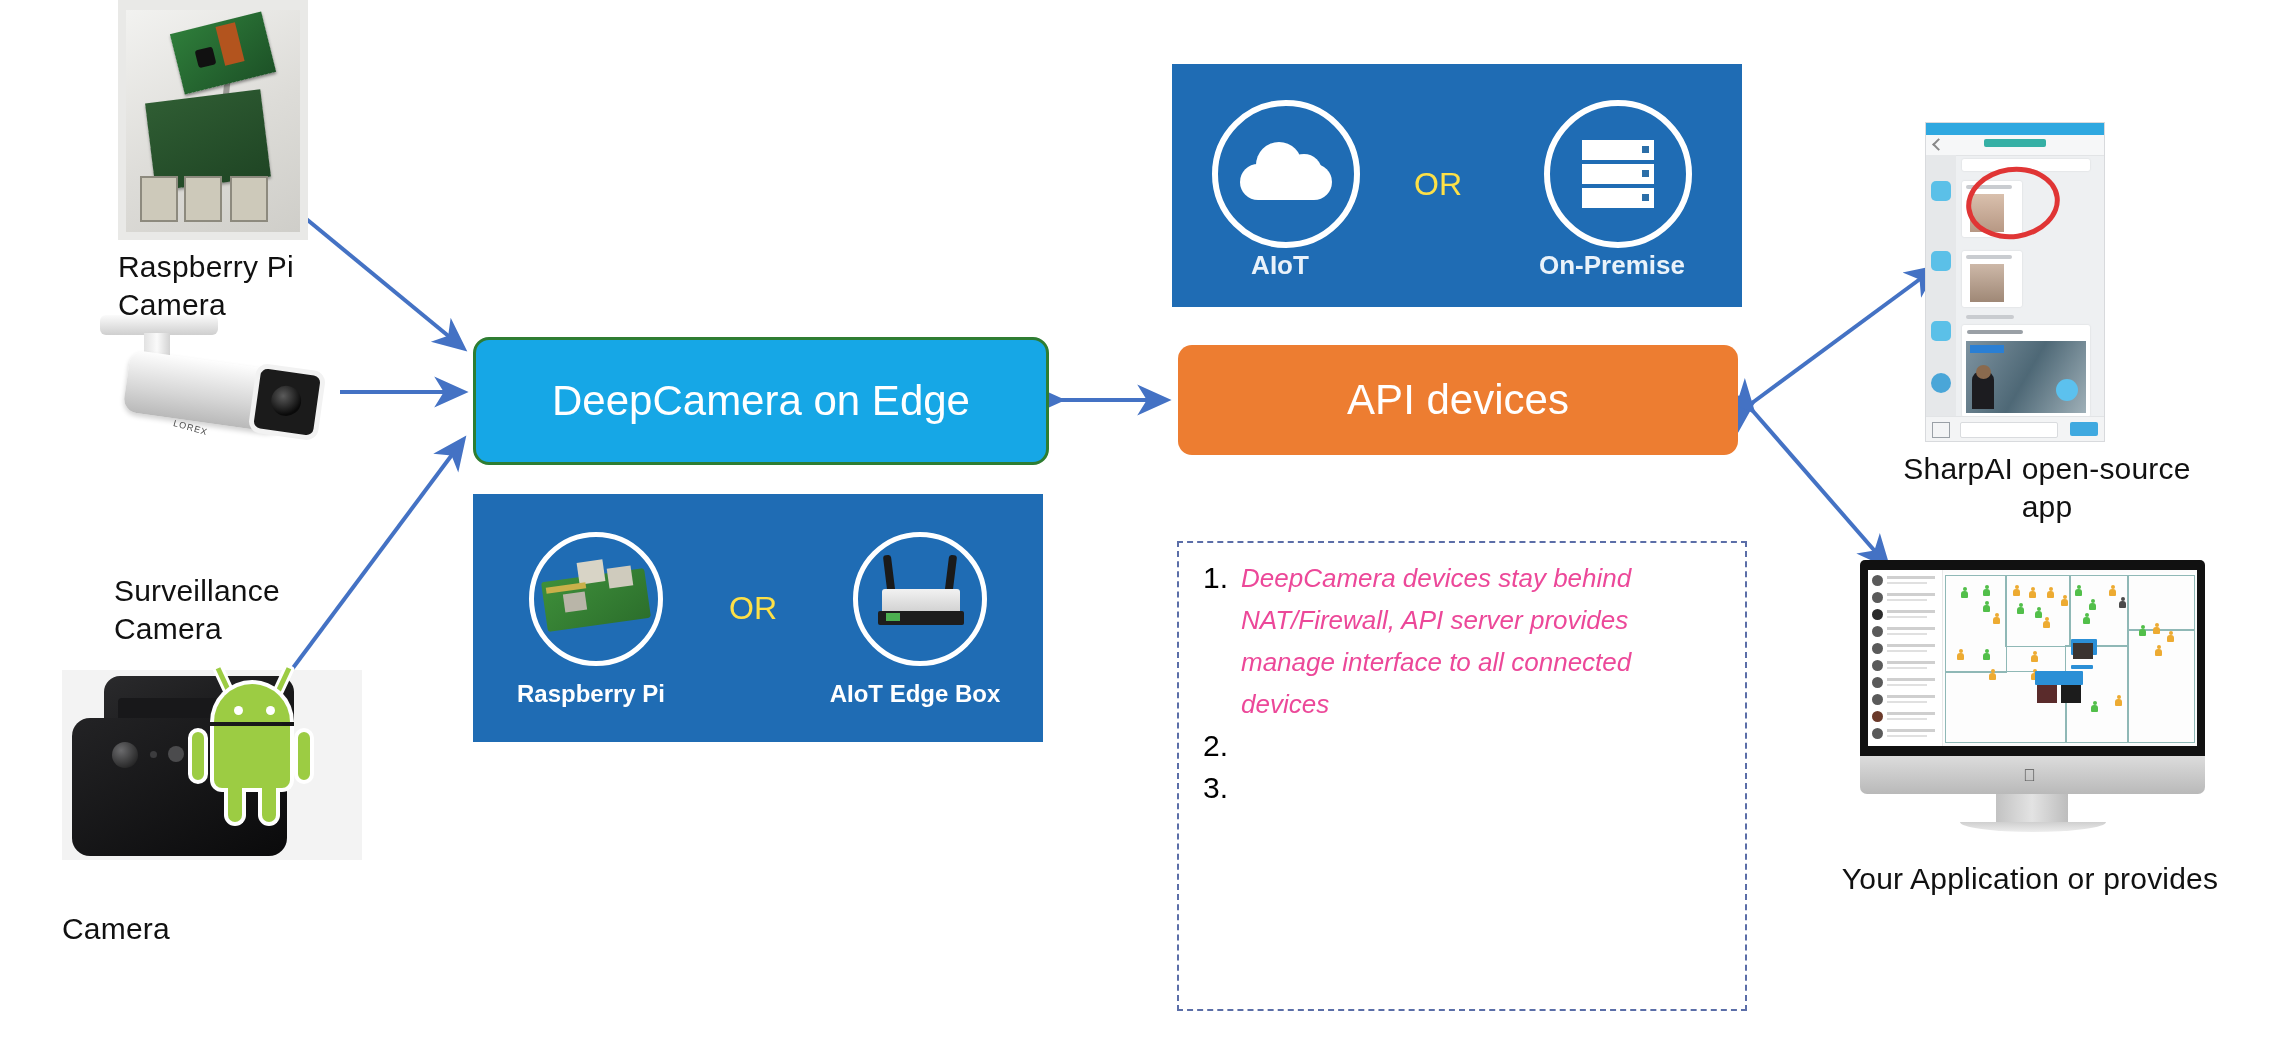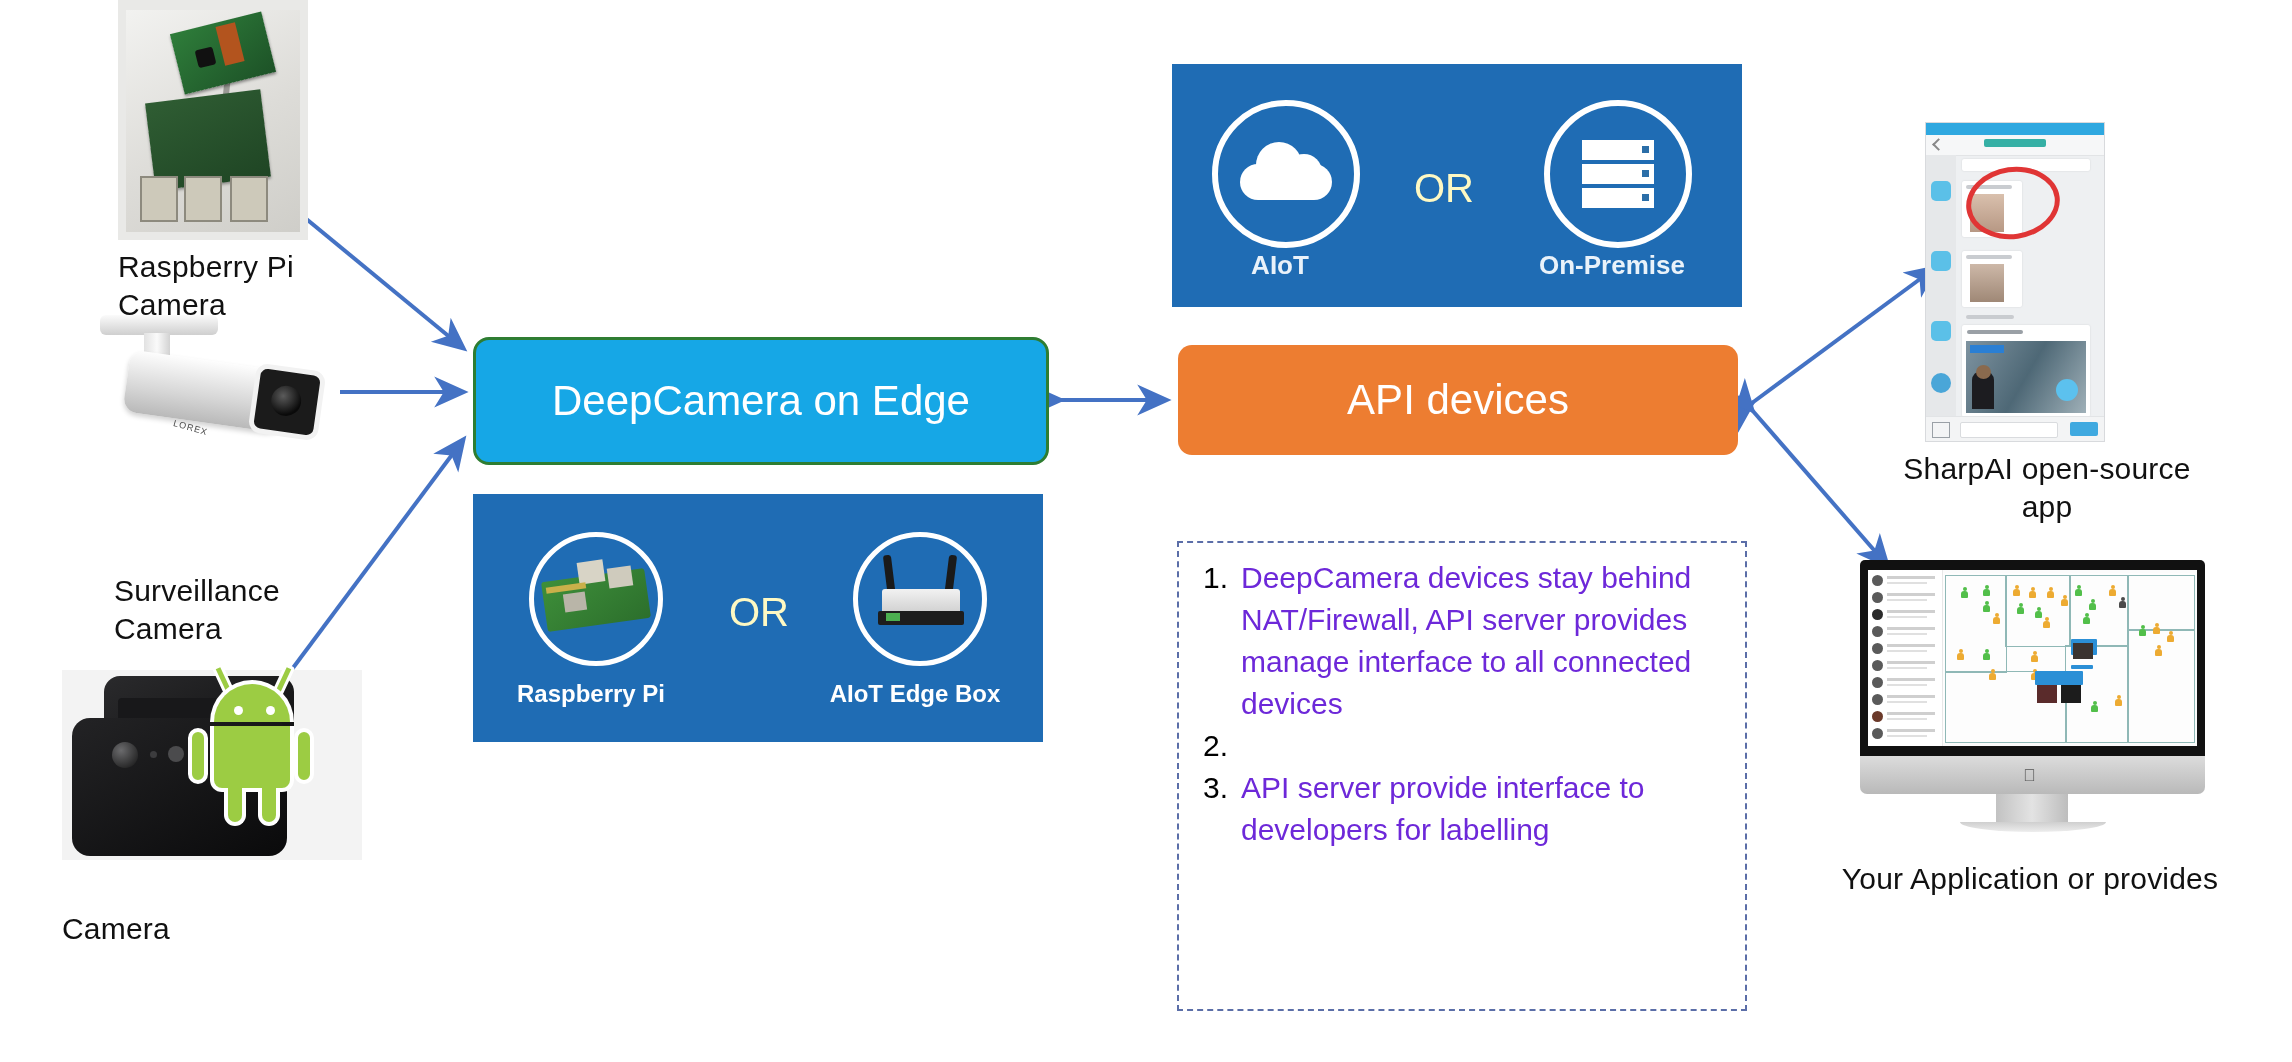--- a/index.html
+++ b/index.html
@@ -66,35 +66,35 @@
 
   
   .deepbox{left:473px;top:337px;width:570px;height:122px;border-radius:16px;
      background:#16A7E6;border:3px solid #2e7d32;display:flex;align-items:center;justify-content:center;}
   .deepbox span{color:#fff;font-size:42px;font-weight:400;}
 
   .hwbox{left:473px;top:494px;width:570px;height:248px;background:#1f6cb4;}
   .circ{position:absolute;width:124px;height:124px;border-radius:50%;border:5px solid #fff;
      background:#1f6cb4;overflow:hidden;}
   .hw-lbl{position:absolute;color:#fff;font-size:24px;font-weight:bold;text-align:center;}
-  .or-w{position:absolute;color:#fef9c3;font-size:40px;}
+  .or-w{position:absolute;color:#fde047;font-size:32px;}
 
   .cloudbox{left:1172px;top:64px;width:570px;height:243px;background:#1f6cb4;}
   .cb-lbl{position:absolute;color:#e9f2fa;font-size:26px;font-weight:bold;text-align:center;}
 
   .apibox{left:1178px;top:345px;width:560px;height:110px;border-radius:14px;background:#ED7D31;
      display:flex;align-items:center;justify-content:center;}
   .apibox span{color:#fff;font-size:42px;}
 
   .notes{left:1177px;top:541px;width:570px;height:470px;border:2px dashed #5b6ea8;background:#fff;
      padding:14px 10px 0 0;box-sizing:border-box;}
   .nrow{display:flex;align-items:flex-start;margin:0 0 0 0;}
   .nnum{width:62px;flex:0 0 62px;text-align:left;padding-left:24px;box-sizing:border-box;
      font-size:30px;line-height:42px;color:#000;}
-  .ntxt{font-size:30px;line-height:42px;color:#6d28d9;width:452px;}
+  .ntxt{font-size:26px;line-height:42px;color:#ec4899;width:452px;font-style:italic;}
 
   
   .appshot{left:1925px;top:122px;width:178px;height:318px;background:#eef0f2;border:1px solid #d8dadd;}
   .as-status{position:absolute;left:0;top:0;width:100%;height:12px;background:#2fa8e0;}
   .as-nav{position:absolute;left:0;top:12px;width:100%;height:20px;background:#f6f7f8;border-bottom:1px solid #e2e4e6;}
   .as-nav .t{position:absolute;left:58px;top:4px;width:62px;height:8px;background:#35b0a5;border-radius:2px;}
   .as-nav .b{position:absolute;left:8px;top:5px;width:7px;height:7px;border-left:2px solid #888;border-bottom:2px solid #888;transform:rotate(45deg);}
   .as-side{position:absolute;left:0;top:32px;width:30px;height:264px;background:#e6e8ea;}
   .as-av{position:absolute;left:5px;width:20px;height:20px;border-radius:5px;background:#5bc0e8;}
   .as-card{position:absolute;background:#fff;border-radius:2px;box-shadow:0 0 2px rgba(0,0,0,.12);}
@@ -262,21 +262,20 @@
 <div class="abs notes">
   <div class="nrow">
     <div class="nnum">1.</div>
     <div class="ntxt">DeepCamera devices stay behind NAT/Firewall, API server provides manage interface to all connected devices</div>
   </div>
   <div class="nrow">
     <div class="nnum">2.</div>
   </div>
   <div class="nrow">
     <div class="nnum">3.</div>
-    <div class="ntxt">API server provide interface to developers for labelling</div>
   </div>
 </div>
 
 <div class="abs appshot">
   <div class="as-status"></div>
   <div class="as-nav">
       <div class="b"></div>
       <div class="t"></div>
     </div>
   <div class="as-side"></div>

